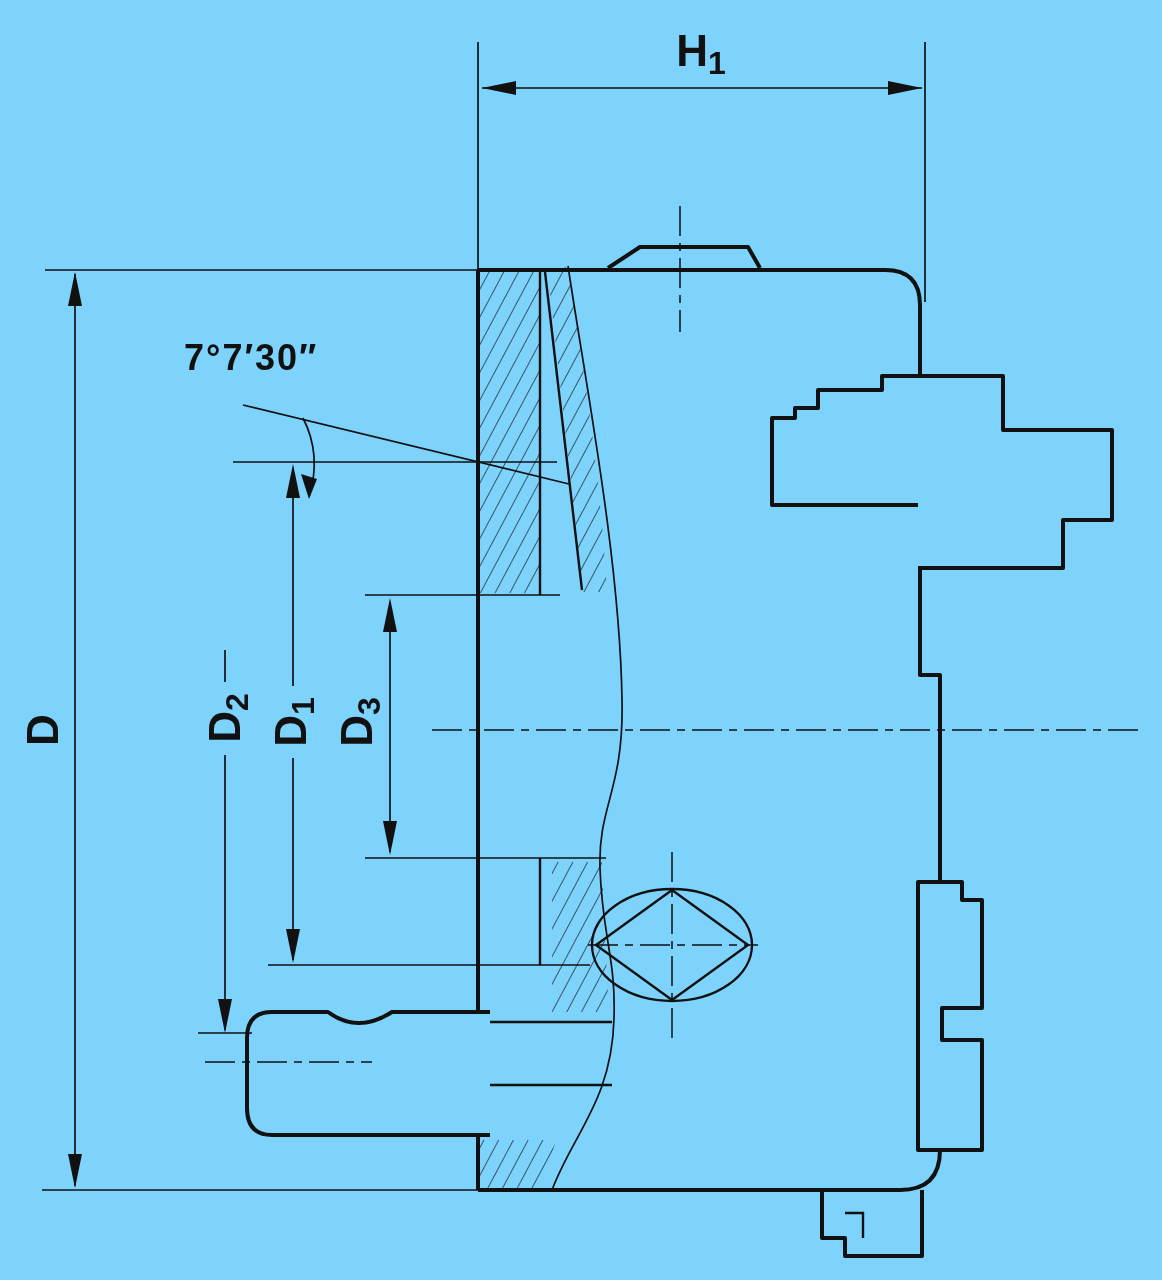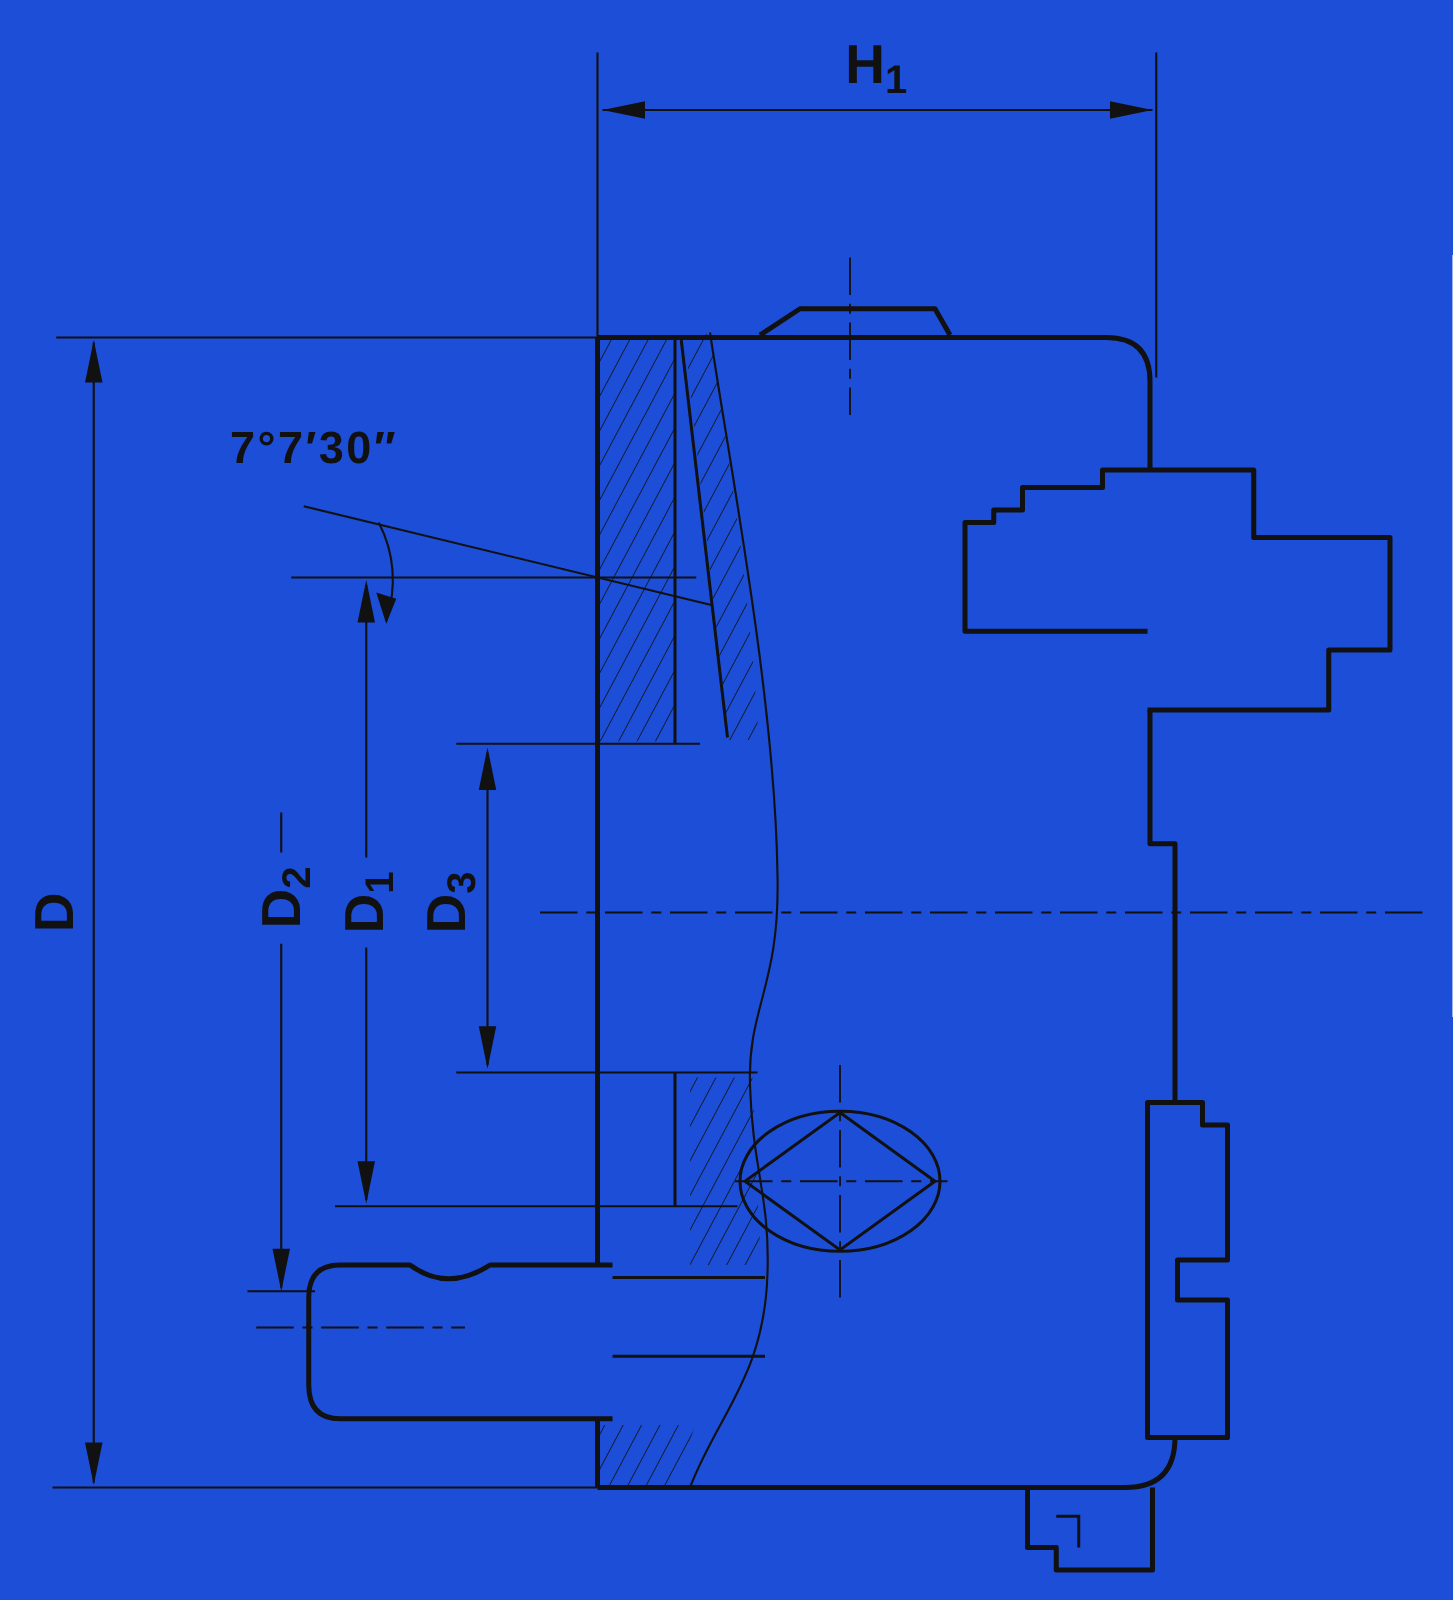--- a/index.html
+++ b/index.html
@@ -1,18 +1,18 @@
 <!DOCTYPE html>
 <html><head>
 <meta charset="utf-8">
 <style>
   html, body { margin: 0; padding: 0; background: #ffffff; }
   .frame {
     width: 1162px; height: 1280px;
-    background: #1d4ed8;
+    background: #7dd3fc;
     position: relative;
     font-family: "Liberation Sans", sans-serif;
   }
   svg { display: block; }
   text {
     font-family: "Liberation Sans", sans-serif;
     font-weight: 600;
     fill: #111111;
   }
   .thick { stroke: #111111; stroke-width: 4;   fill: none; stroke-linejoin: round; }

